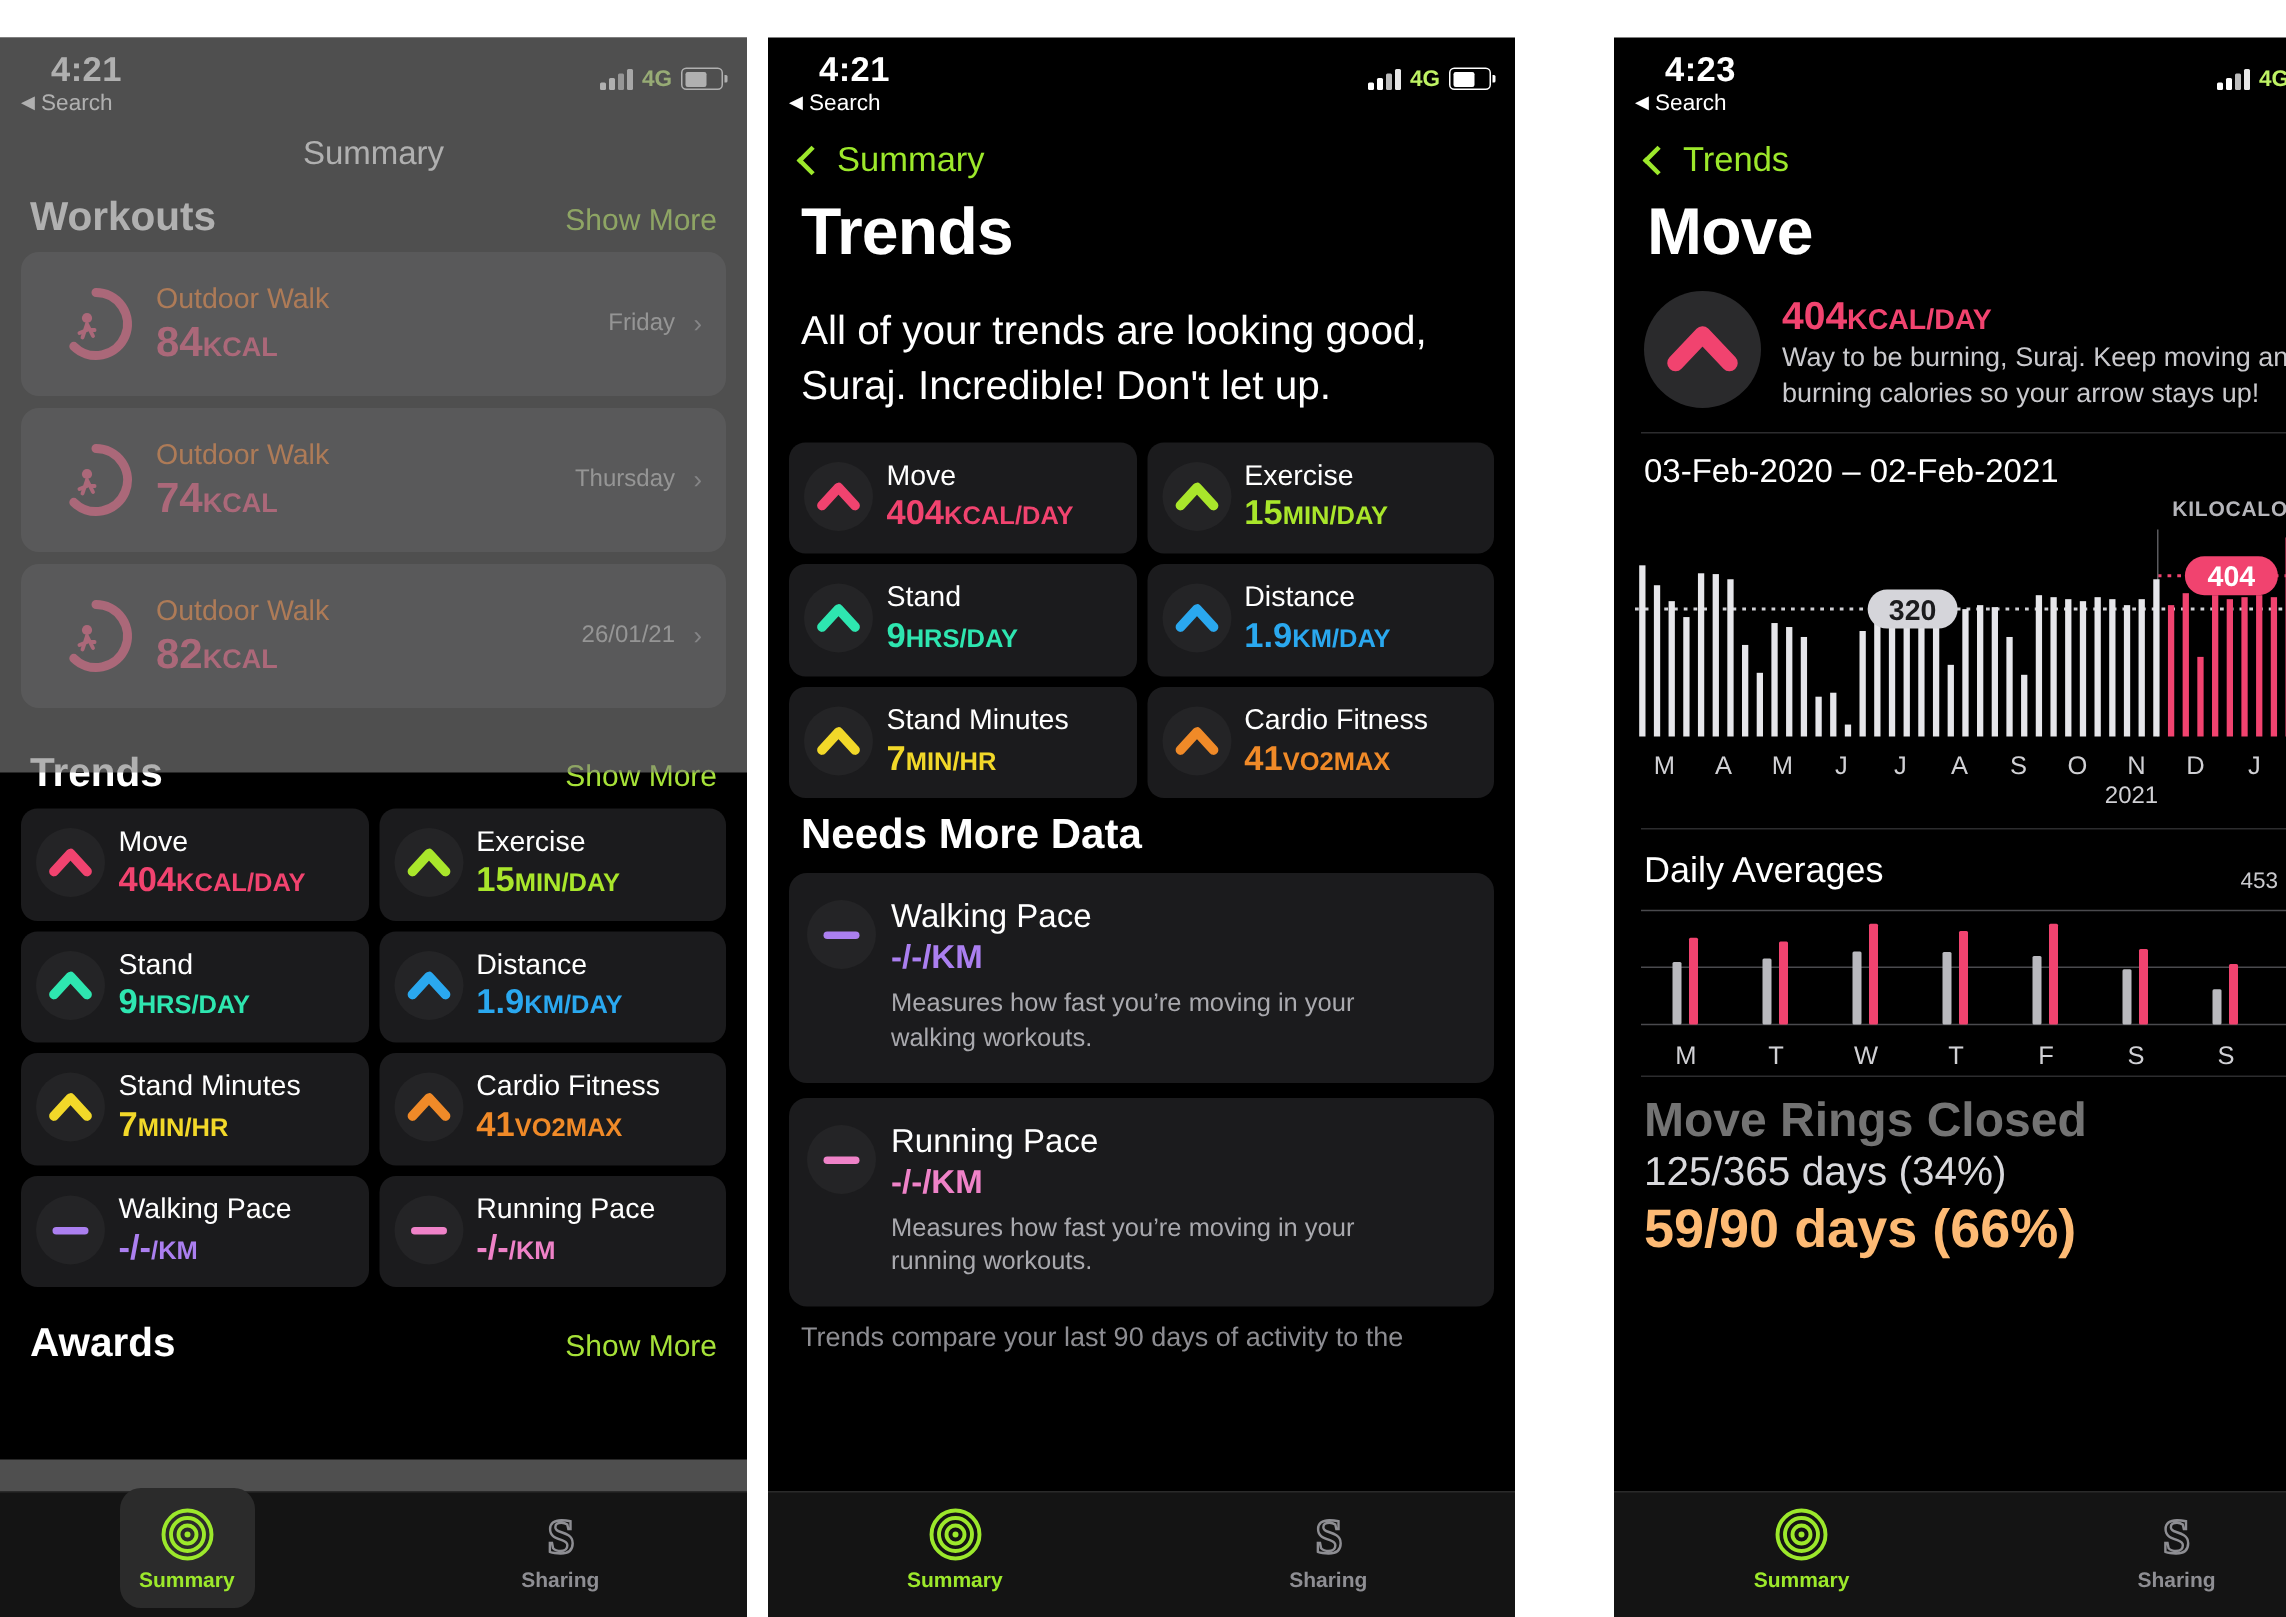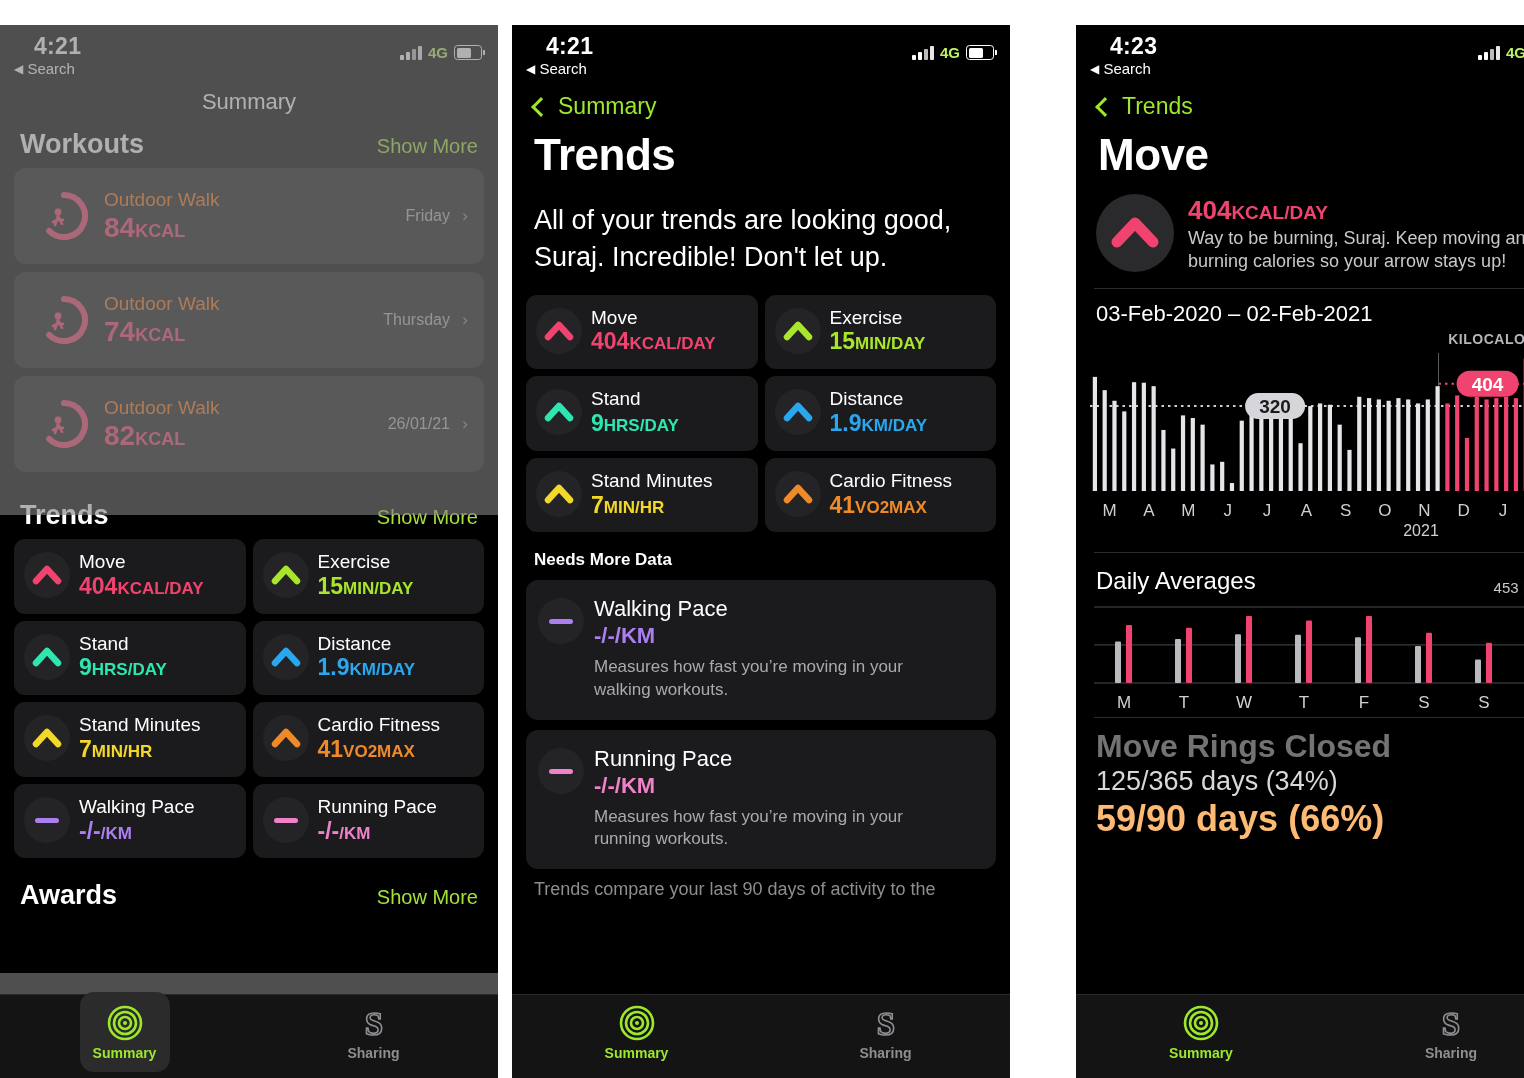--- a/index.html
+++ b/index.html
@@ -86,21 +86,21 @@
   .avg-bot{position:absolute;right:0;bottom:16px;font-size:15px;color:#c9c9cd;}
   .avg-days{display:flex;padding:0 0 0 0;}
   .avg-days span{flex:1;text-align:center;font-size:17px;color:#d0d0d4;}
   .rings-h{font-size:32px;font-weight:bold;color:#737373;padding:10px 20px 0 20px;}
   .rings-1{font-size:27px;color:#d8d8dc;padding:1px 20px 0 20px;}
   .rings-2{font-size:36px;font-weight:bold;color:#fdba74;padding:1px 20px 0 20px;}
   .body-txt{font-size:19px;color:#c2c2c6;line-height:1.42;padding:14px 22px 0 20px;}
 
   
   .intro{font-size:27px;color:#fff;line-height:1.38;padding:22px 24px 18px 22px;}
-  .nmd-h{font-size:17px;font-weight:bold;color:#fff;padding:18px 0 10px 22px;}
+  .nmd-h{font-size:28px;font-weight:bold;color:#fff;padding:8px 0 10px 22px;}
   .nmd{margin:0 14px 10px 14px;background:#1b1b1d;border-radius:12px;padding:16px 16px 18px 12px;display:flex;gap:10px;}
   .nmd .tico{margin-top:2px;}
   .nmd .t1{font-size:22px;color:#fff;}
   .nmd .t2{font-size:22px;font-weight:bold;margin-top:1px;}
   .nmd .t3{font-size:17px;color:#a9a9ae;line-height:1.33;margin-top:7px;max-width:340px;}
   .clip{font-size:18px;color:#8d8d92;padding-left:22px;margin-top:2px;white-space:nowrap;overflow:hidden;}
 
   .watermark{position:absolute;right:8px;bottom:6px;font-size:12px;color:#6a6a6a;letter-spacing:1px;z-index:60;}
   .gutter{position:absolute;top:0;height:1078px;background:#fff;z-index:40;}
 </style>

